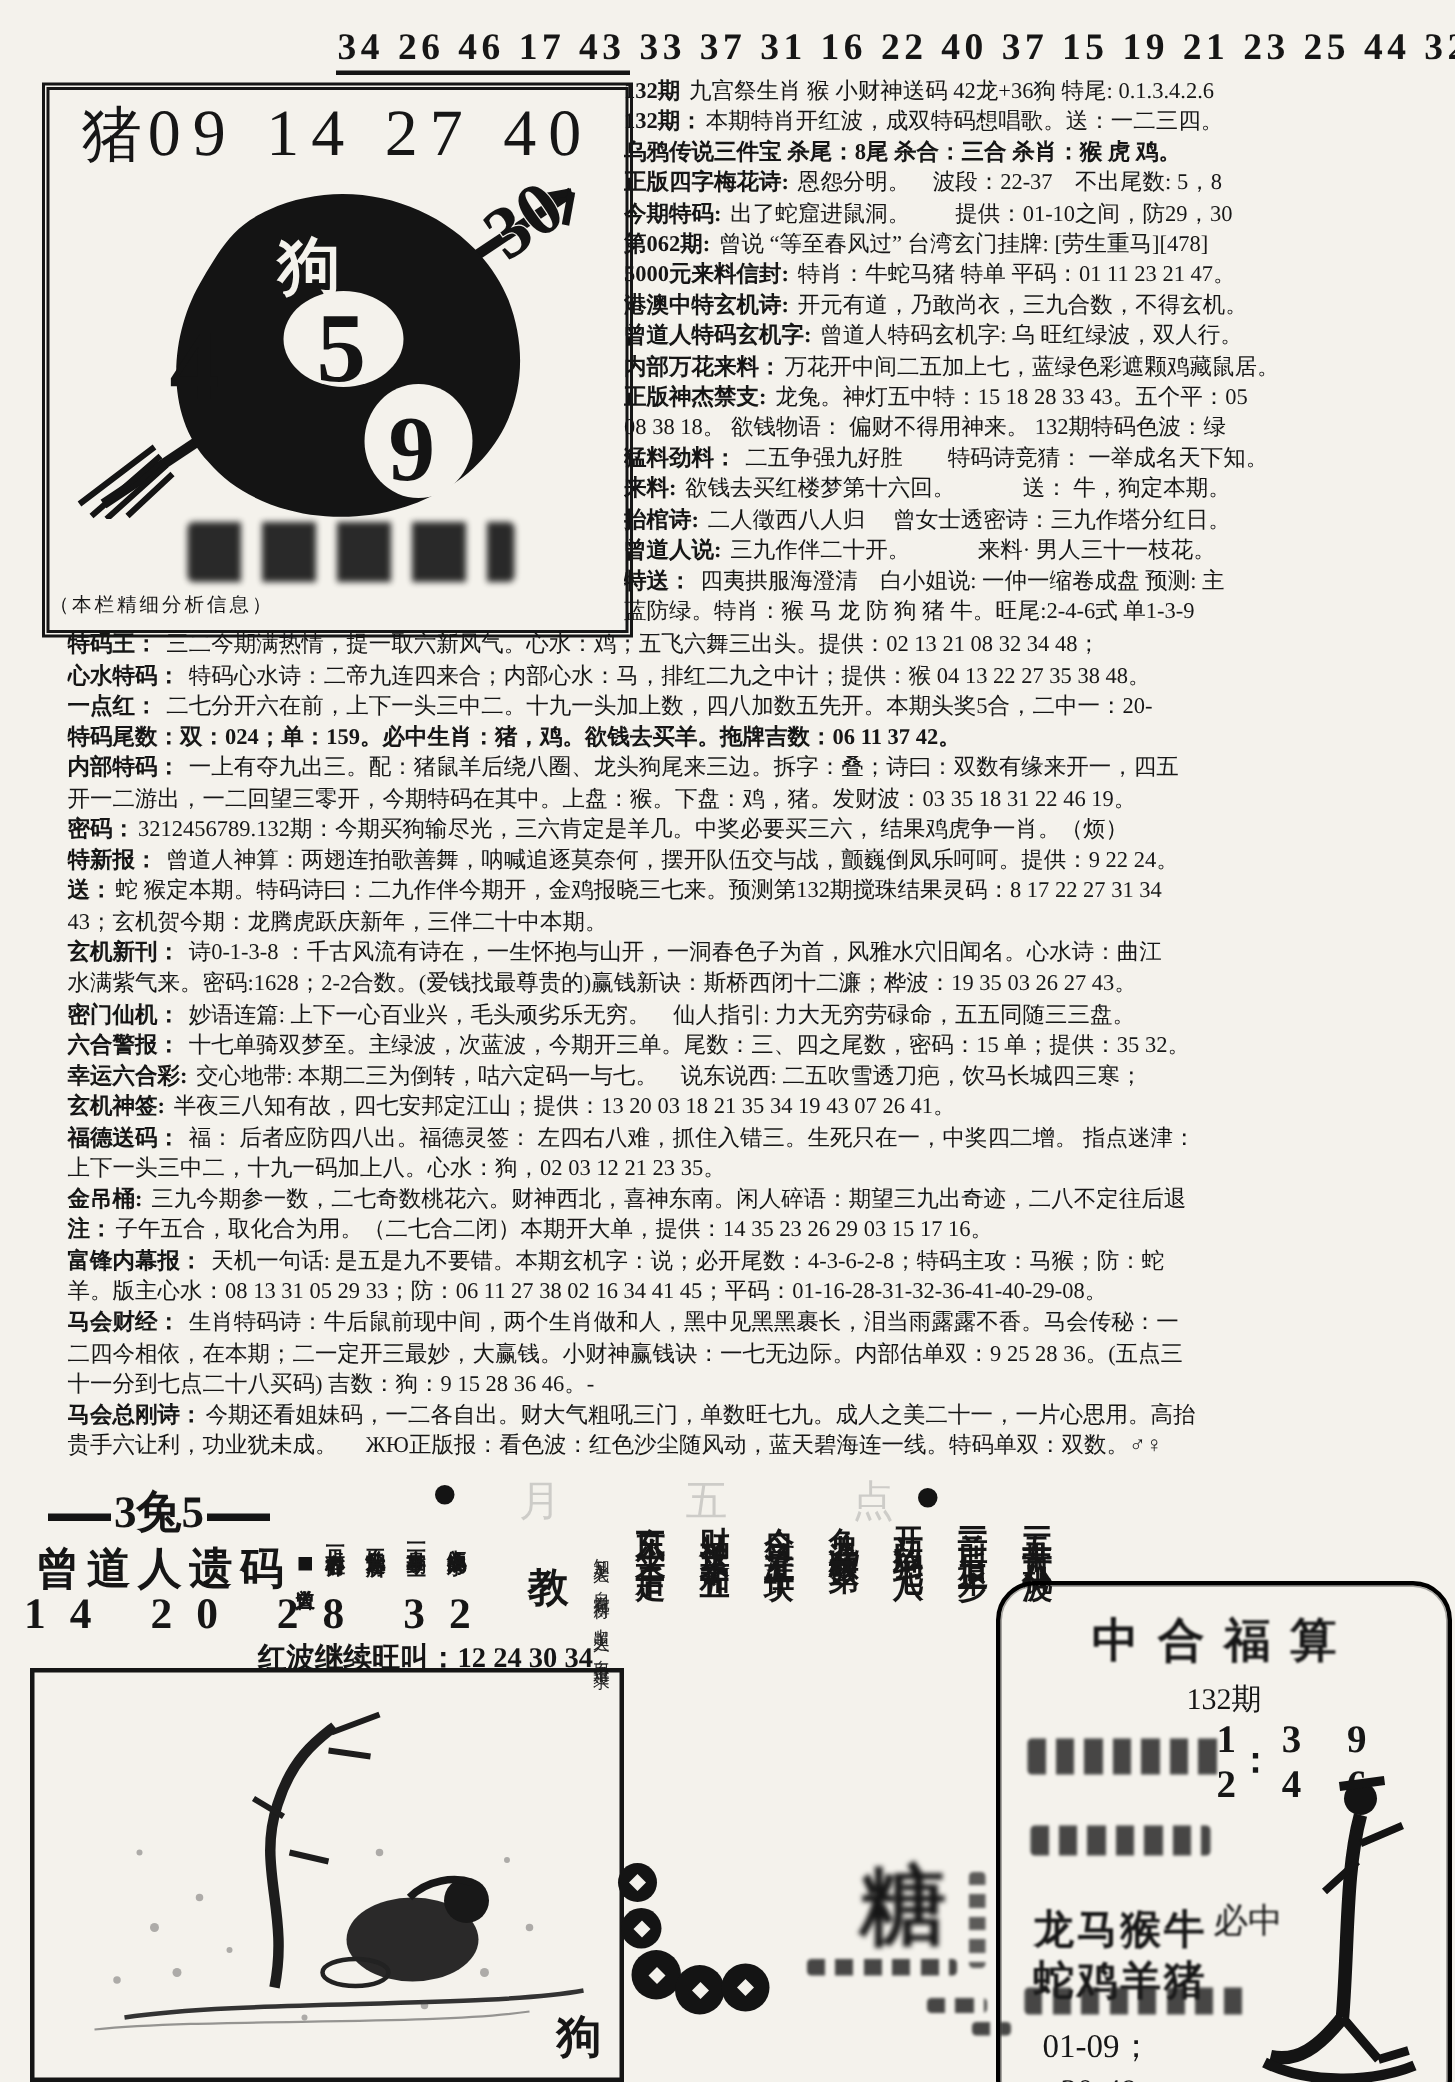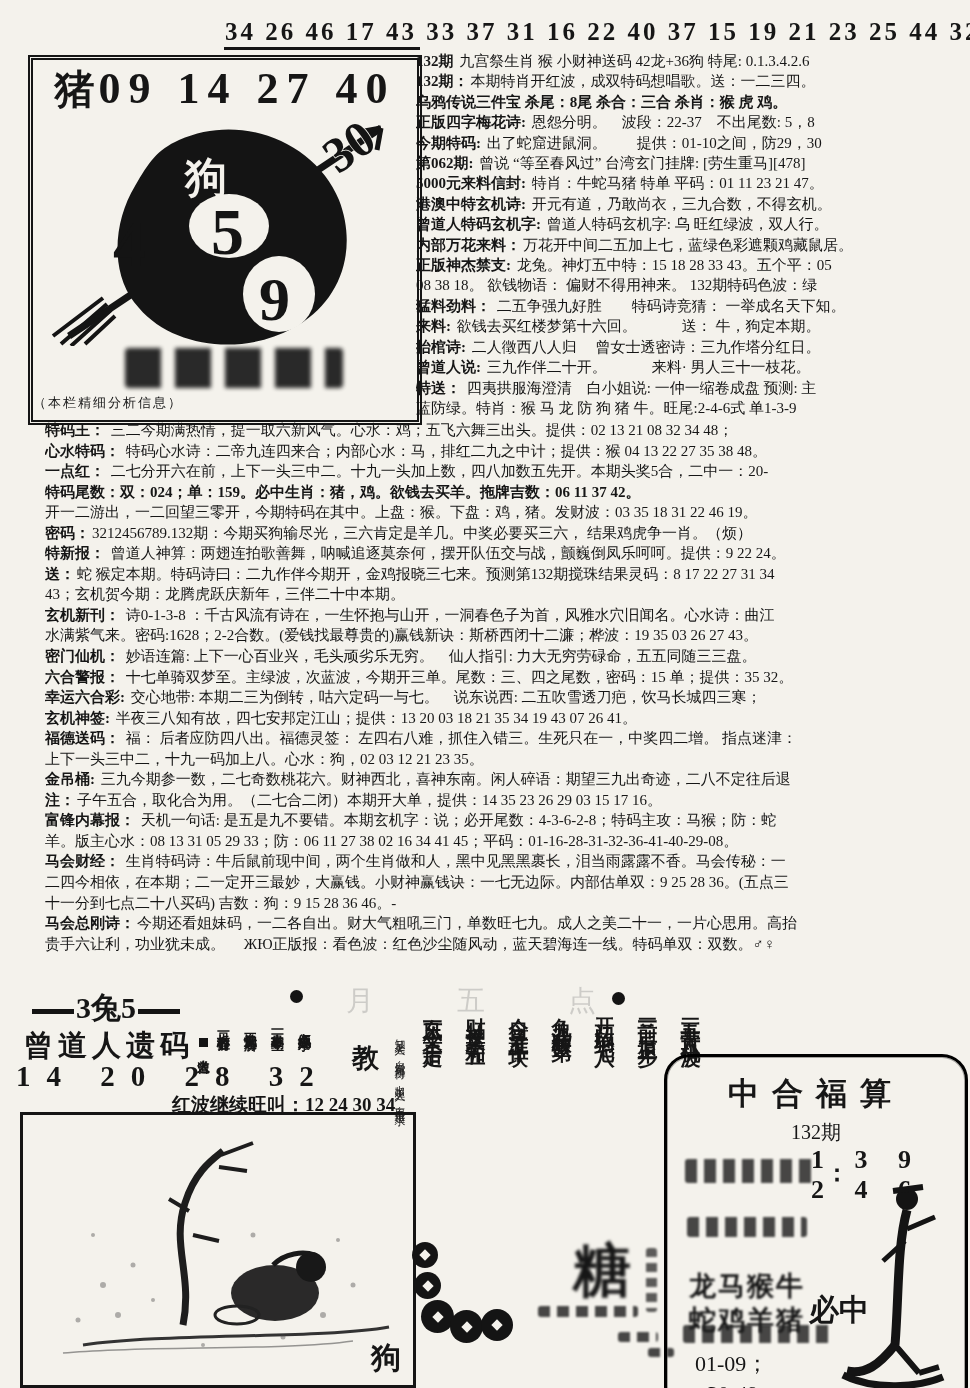--- a/index.html
+++ b/index.html
@@ -5,21 +5,21 @@
 html,body{margin:0;padding:0;background:#888;}
 .sheet{position:relative;width:970px;height:1388px;background:#f4f2ec;color:#161616;
   font-family:"Liberation Serif","DejaVu Serif",serif;overflow:hidden;}
 
 .topnums{position:absolute;left:225px;top:18px;width:720px;font-size:25px;font-weight:bold;
   letter-spacing:3px;white-space:nowrap;}
 .toprule{position:absolute;left:224px;top:47px;width:196px;height:7px;
   border-top:3px solid #151515;border-bottom:2px solid #151515;}
 
 .lbox{position:absolute;left:28px;top:55px;width:384px;height:360px;border:5px double #151515;background:#f4f2ec;}
-.lbox .hdr{position:absolute;left:0;top:2px;width:100%;text-align:center;font-weight:bold;white-space:nowrap;}
+.lbox .hdr{position:absolute;left:0;top:2px;width:100%;text-align:center;font-weight:normal;white-space:nowrap;}
 .lbox .hdr .animal{font-size:40px;letter-spacing:0;}
 .lbox .hdr .nums{font-size:44px;letter-spacing:8px;}
 .smear{position:absolute;left:92px;top:288px;width:218px;height:40px;
   background:repeating-linear-gradient(90deg,#141414 0 36px,rgba(0,0,0,0) 36px 50px);
   filter:blur(2px);opacity:.9;border-radius:4px;}
 .lcap{position:absolute;left:0;top:334px;width:100%;font-size:13px;letter-spacing:2px;}
 
 .rcol{position:absolute;left:416px;top:51px;width:550px;font-size:15px;line-height:20.4px;}
 .tl{white-space:nowrap;overflow:hidden;}
 .tl b{margin-right:2px;}
@@ -63,21 +63,21 @@
 .rbox{position:absolute;left:664px;top:1054px;width:298px;height:352px;border:3px solid #000000;
   border-radius:26px;box-shadow:0 4px 0 #151515, inset 0 0 0 1px rgba(20,20,20,.35);}
 .rbox .title{position:absolute;left:0;top:16px;width:100%;text-align:center;font-size:31px;
   font-weight:bold;letter-spacing:13px;filter:blur(.7px);}
 .rbox .issue{position:absolute;left:0;top:62px;width:100%;text-align:center;font-size:20px;}
 .rbox .numblock{position:absolute;right:42px;top:88px;font-size:26px;font-weight:bold;
   letter-spacing:12px;line-height:30px;white-space:nowrap;filter:blur(.3px);}
 .rbox .colon{position:absolute;left:158px;top:100px;font-size:24px;font-weight:bold;}
 .rbox .zod{position:absolute;left:22px;top:212px;font-size:27px;font-weight:bold;letter-spacing:2px;
   line-height:34px;filter:blur(.8px);white-space:nowrap;}
-.rbox .sure{position:absolute;left:142px;top:208px;font-size:30px;font-weight:bold;filter:blur(.6px);margin-top:25px;}
+.rbox .sure{position:absolute;left:142px;top:208px;font-size:23px;font-weight:normal;filter:blur(.6px);}
 .rbox .rng{position:absolute;left:28px;top:292px;font-size:22px;line-height:30px;white-space:nowrap;}
 svg text{font-family:"Liberation Serif","DejaVu Serif",serif;}
 </style>
 </head>
 <body>
 
 <div class="sheet">
 
   <div class="topnums">34 26 46 17 43  33 37 31  16 22 40  37 15 19 21  23 25  44 32  27 35</div>
   <div class="toprule"></div>
@@ -124,20 +124,21 @@
       <div class="tl"><b>曾道人说:</b><span> 三九作伴二十开。　　　来料· 男人三十一枝花。</span></div>
       <div class="tl"><b>特送：</b><span> 四夷拱服海澄清　白小姐说: 一仲一缩卷成盘 预测: 主</span></div>
       <div class="tl"><span>蓝防绿。特肖：猴 马 龙 防 狗 猪 牛。旺尾:2-4-6式 单1-3-9</span></div>
     </div>
 
   <div class="mainlines">
       <div class="tl"><b>特码王：</b><span> 三二今期满热情，提一取六新风气。心水：鸡；五飞六舞三出头。提供：02 13 21 08 32 34 48；</span></div>
       <div class="tl"><b>心水特码：</b><span> 特码心水诗：二帝九连四来合；内部心水：马，排红二九之中计；提供：猴 04 13 22 27 35 38 48。</span></div>
       <div class="tl"><b>一点红：</b><span> 二七分开六在前，上下一头三中二。十九一头加上数，四八加数五先开。本期头奖5合，二中一：20-</span></div>
       <div class="tl"><b>特码尾数：双：024；单：159。必中生肖：猪，鸡。欲钱去买羊。拖牌吉数：06 11 37 42。</b></div>
+      <div class="tl"><b>内部特码：</b><span> 一上有夺九出三。配：猪鼠羊后绕八圈、龙头狗尾来三边。拆字：叠；诗曰：双数有缘来开一，四五</span></div>
       <div class="tl"><span>开一二游出，一二回望三零开，今期特码在其中。上盘：猴。下盘：鸡，猪。发财波：03 35 18 31 22 46 19。</span></div>
       <div class="tl"><b>密码：</b><span>3212456789.132期：今期买狗输尽光，三六肯定是羊几。中奖必要买三六， 结果鸡虎争一肖。（烦）</span></div>
       <div class="tl"><b>特新报：</b><span> 曾道人神算：两翅连拍歌善舞，呐喊追逐莫奈何，摆开队伍交与战，颤巍倒凤乐呵呵。提供：9 22 24。</span></div>
       <div class="tl"><b>送：</b><span>蛇 猴定本期。特码诗曰：二九作伴今期开，金鸡报晓三七来。预测第132期搅珠结果灵码：8 17 22 27 31 34</span></div>
       <div class="tl"><span>43；玄机贺今期：龙腾虎跃庆新年，三伴二十中本期。</span></div>
       <div class="tl"><b>玄机新刊：</b><span> 诗0-1-3-8 ：千古风流有诗在，一生怀抱与山开，一洞春色子为首，风雅水穴旧闻名。心水诗：曲江</span></div>
       <div class="tl"><span>水满紫气来。密码:1628；2-2合数。(爱钱找最尊贵的)赢钱新诀：斯桥西闭十二濂；桦波：19 35 03 26 27 43。</span></div>
       <div class="tl"><b>密门仙机：</b><span> 妙语连篇: 上下一心百业兴，毛头顽劣乐无穷。　仙人指引: 力大无穷劳碌命，五五同随三三盘。</span></div>
       <div class="tl"><b>六合警报：</b><span> 十七单骑双梦至。主绿波，次蓝波，今期开三单。尾数：三、四之尾数，密码：15 单；提供：35 32。</span></div>
       <div class="tl"><b>幸运六合彩:</b><span> 交心地带: 本期二三为倒转，咕六定码一与七。　说东说西: 二五吹雪透刀疤，饮马长城四三寒；</span></div>

